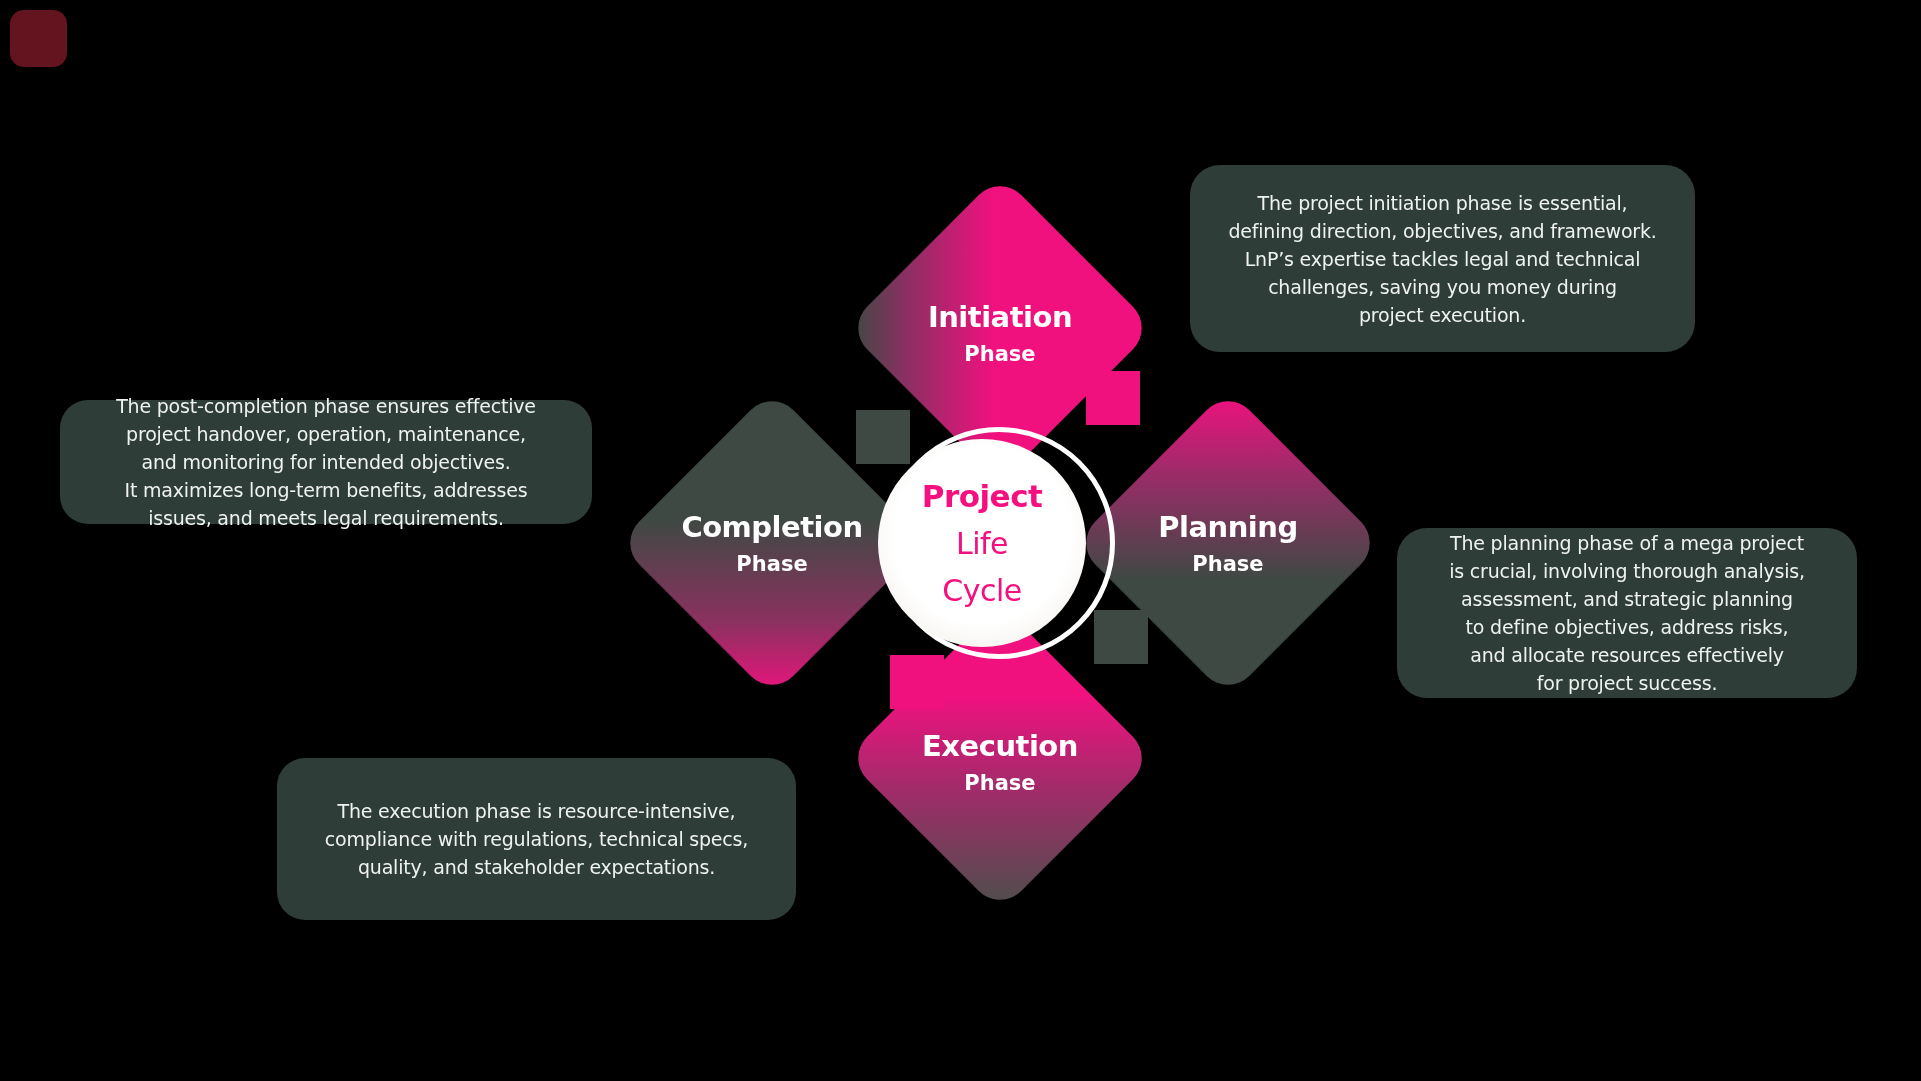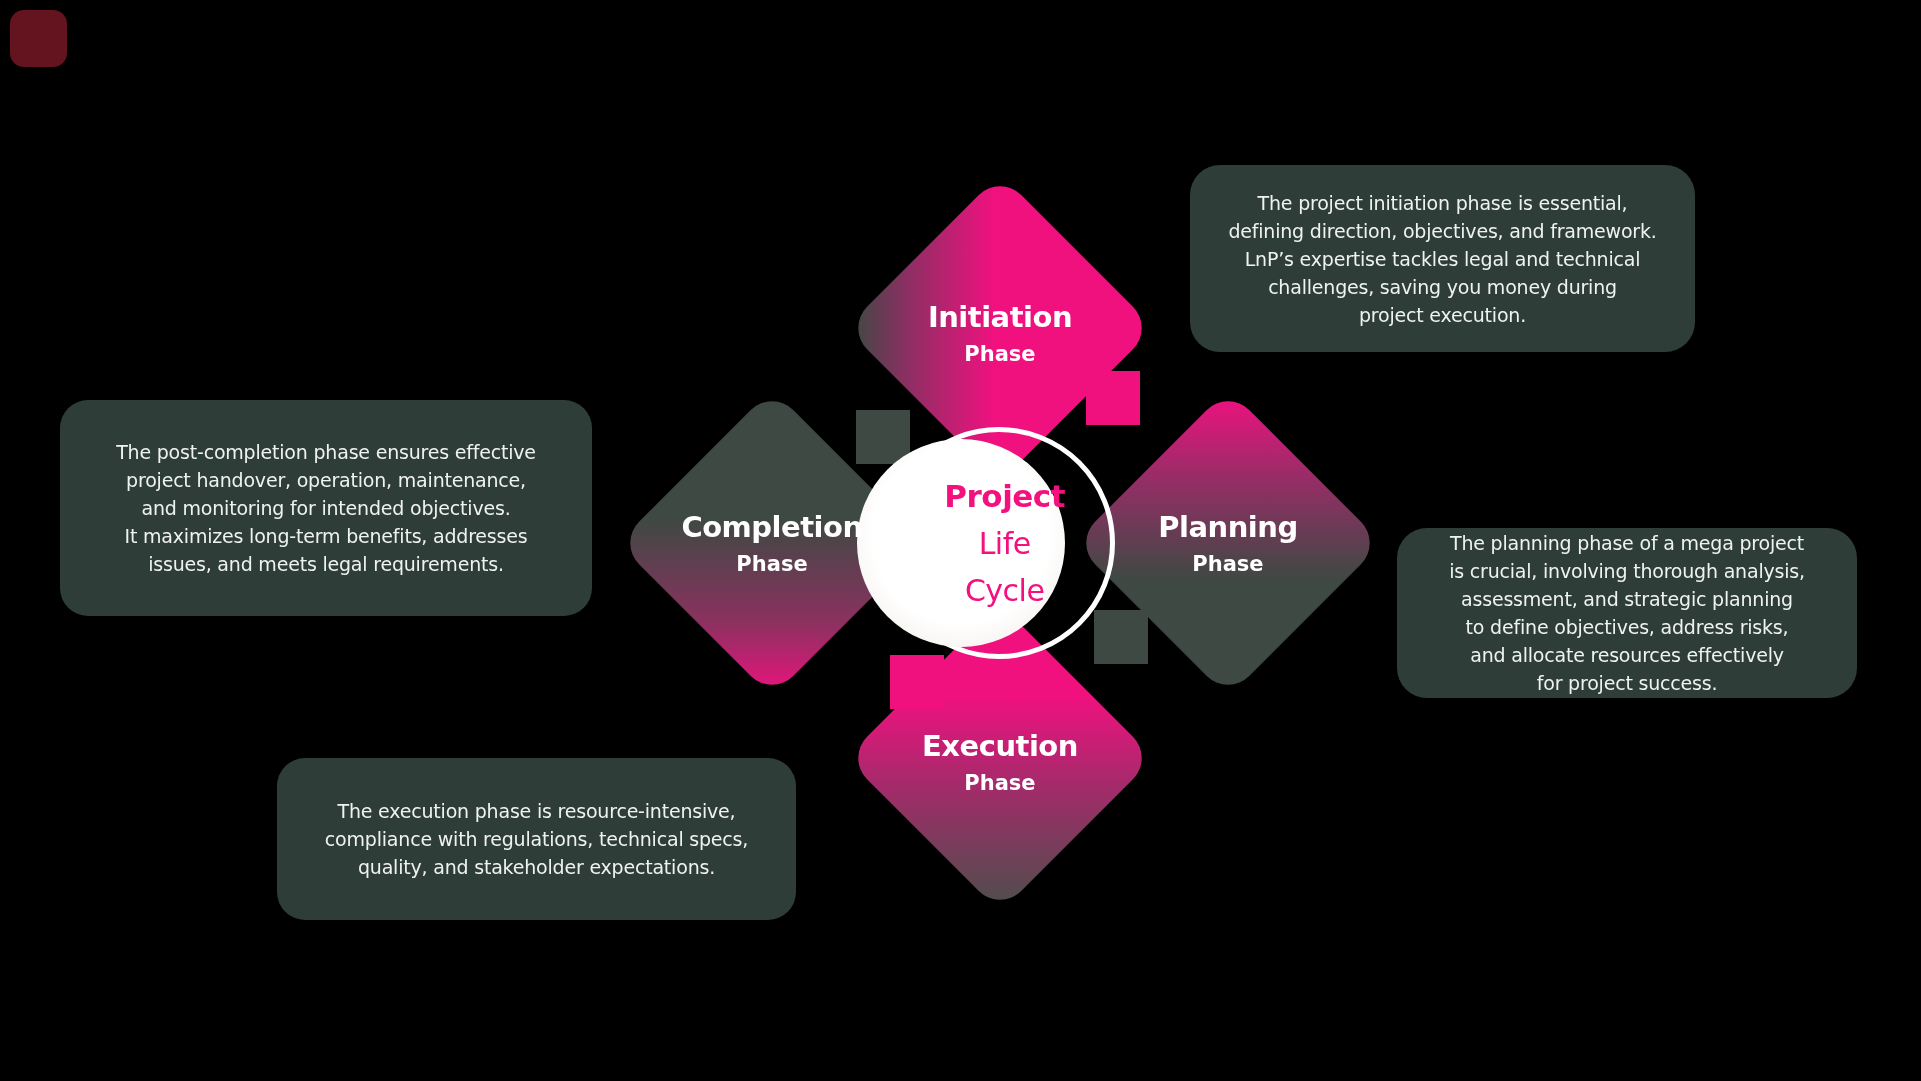--- a/index.html
+++ b/index.html
@@ -27,23 +27,23 @@
   .tab{position:absolute;width:54px;height:54px;z-index:3;}
   .tab.t-initiation{left:1086px;top:371px;background:var(--pink,#F0117F);}
   .tab.t-planning{left:1094px;top:610px;background:var(--diamond-dark,#3E4943);}
   .tab.t-execution{left:890px;top:655px;background:var(--pink,#F0117F);}
   .tab.t-completion{left:856px;top:410px;background:var(--diamond-dark,#3E4943);}
   .ring{
     position:absolute;left:883px;top:427px;width:232px;height:232px;
     border:5px solid var(--ring,#FFF);border-radius:50%;box-sizing:border-box;z-index:5;
   }
   .disc{
-    position:absolute;left:857px;top:439px;width:208px;height:208px;border-radius:50%;
+    position:absolute;left:878px;top:439px;width:208px;height:208px;border-radius:50%;
     background:radial-gradient(circle at 50% 46%,#FFFFFF 58%,#F2EFE9 86%,#E6E2D9 100%);
-    z-index:5;display:flex;flex-direction:column;align-items:flex-end;justify-content:center;
+    z-index:5;display:flex;flex-direction:column;align-items:center;justify-content:center;
   }
   .center-text{line-height:47px;text-align:center;color:var(--pink-text,#F4107E);letter-spacing:-0.5px;}
   .center-text .l1{font-size:31px;font-weight:bold;}
   .center-text .l2,.center-text .l3{font-size:30px;font-weight:normal;}
   .phase-label{
     position:absolute;z-index:6;transform:translate(-50%,-50%);
     text-align:center;color:var(--label-text,#FFF);line-height:37px;white-space:nowrap;
   }
   .phase-label .phase-title{font-size:29px;font-weight:bold;letter-spacing:-0.5px;}
   .phase-label .phase-sub{font-size:21px;font-weight:bold;}
@@ -52,21 +52,21 @@
   .pl-execution{left:1000px;top:757px;margin-top:8px;}
   .pl-completion{left:772px;top:546px;}
   .desc-box{
     position:absolute;z-index:4;background:var(--box-bg,#2F3D38);
     border-radius:30px;display:flex;flex-direction:column;align-items:center;justify-content:center;
     color:var(--box-text,#EFF3F0);font-size:19px;line-height:28px;text-align:center;
     letter-spacing:-0.2px;
   }
   .db-initiation{left:1190px;top:165px;width:505px;height:187px;}
   .db-planning{left:1397px;top:528px;width:460px;height:170px;}
-  .db-completion{left:60px;top:400px;width:532px;height:216px;border-radius:28px;}
+  .db-completion{left:60px;top:400px;width:532px;height:124px;border-radius:28px;}
   .db-execution{left:277px;top:758px;width:519px;height:162px;border-radius:28px;}
 </style>
 </head>
 <body>
 
 <div id="canvas">
 
   <div class="corner-accent"></div>
 
   <div class="diamond initiation"></div>

